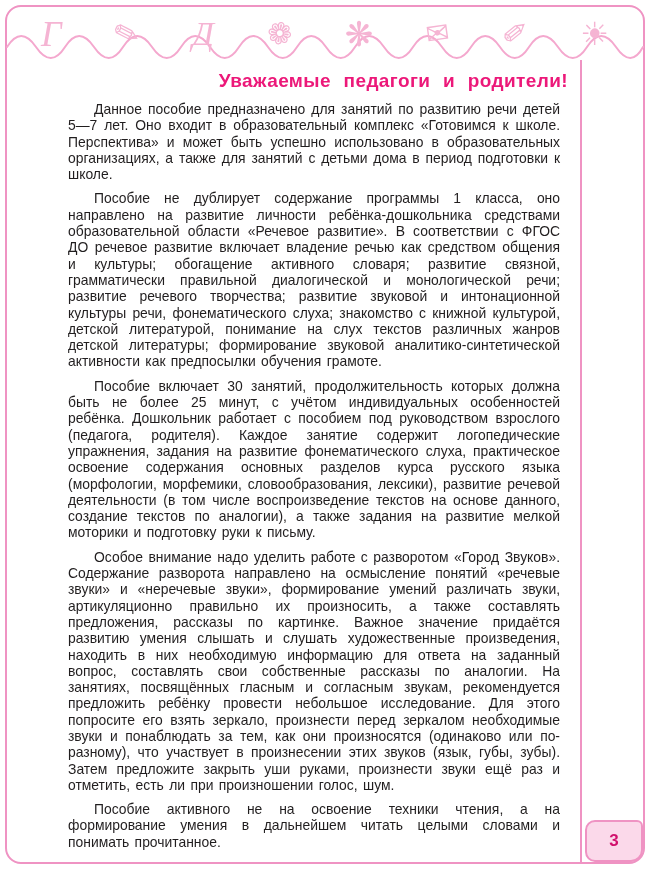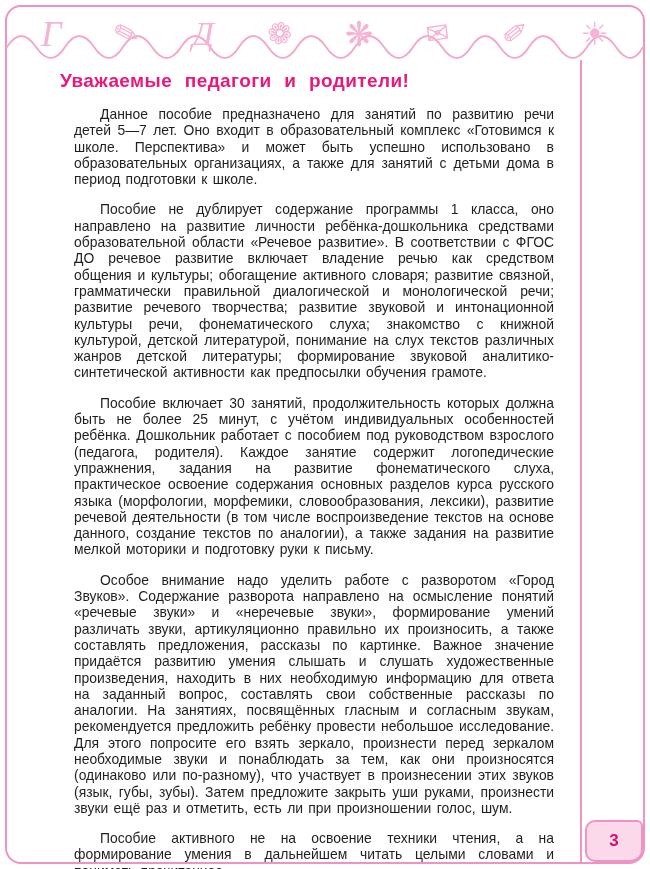--- a/index.html
+++ b/index.html
@@ -32,24 +32,24 @@
   .ic-sun{font-size:32px;}
   .v-rule{
     position:absolute;top:60px;bottom:7px;right:68px;width:2px;background:#ef93c3;
   }
   .content{
     position:absolute;left:60px;right:82px;top:70px;color:#211e1f;
   }
   h1.title{
     margin:0 0 9px 0;
     color:#ec1879;font-size:19px;font-weight:bold;
-    letter-spacing:0.4px;word-spacing:7px;
+    letter-spacing:0.4px;word-spacing:7px;text-align:right;
   }
   p.para{
-    margin:14px;text-align:justify;text-indent:26px;
+    margin:8px;text-align:justify;text-indent:26px;
     font-size:13.9px;line-height:16.3px;word-spacing:1.5px;
   }
   .page-tab{
     position:absolute;right:7px;bottom:7px;width:58px;height:42px;
     background:#fbd9ea;border:2px solid #ef93c3;
     border-radius:10px 6px 12px 10px;
     display:flex;align-items:center;justify-content:center;box-sizing:border-box;
   }
   .page-tab span{
     color:#d1116d;font-weight:bold;font-size:17px;

